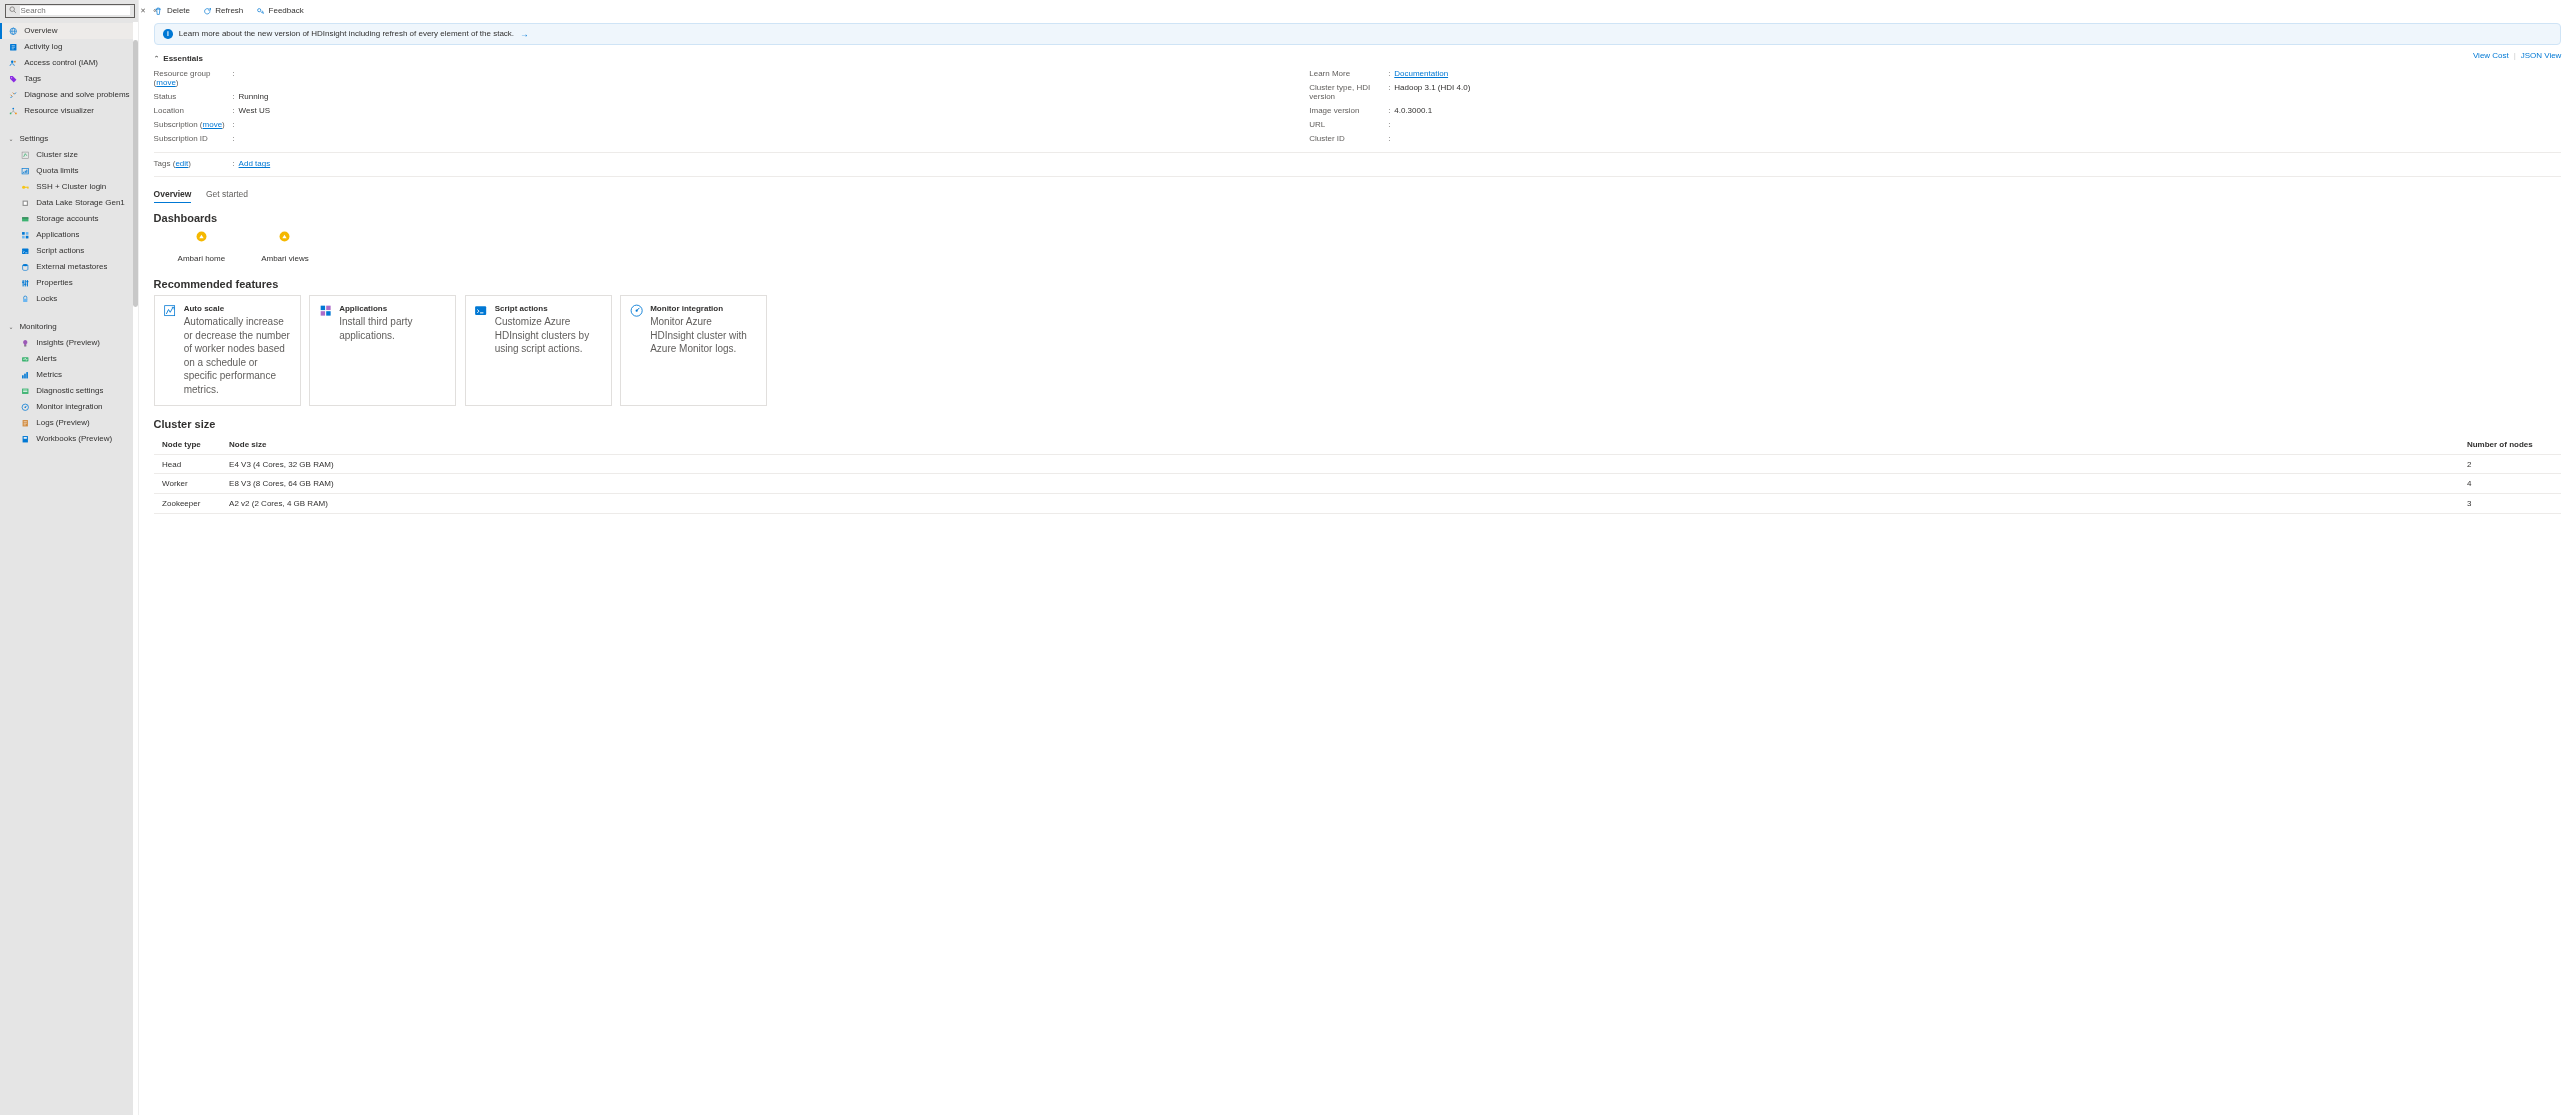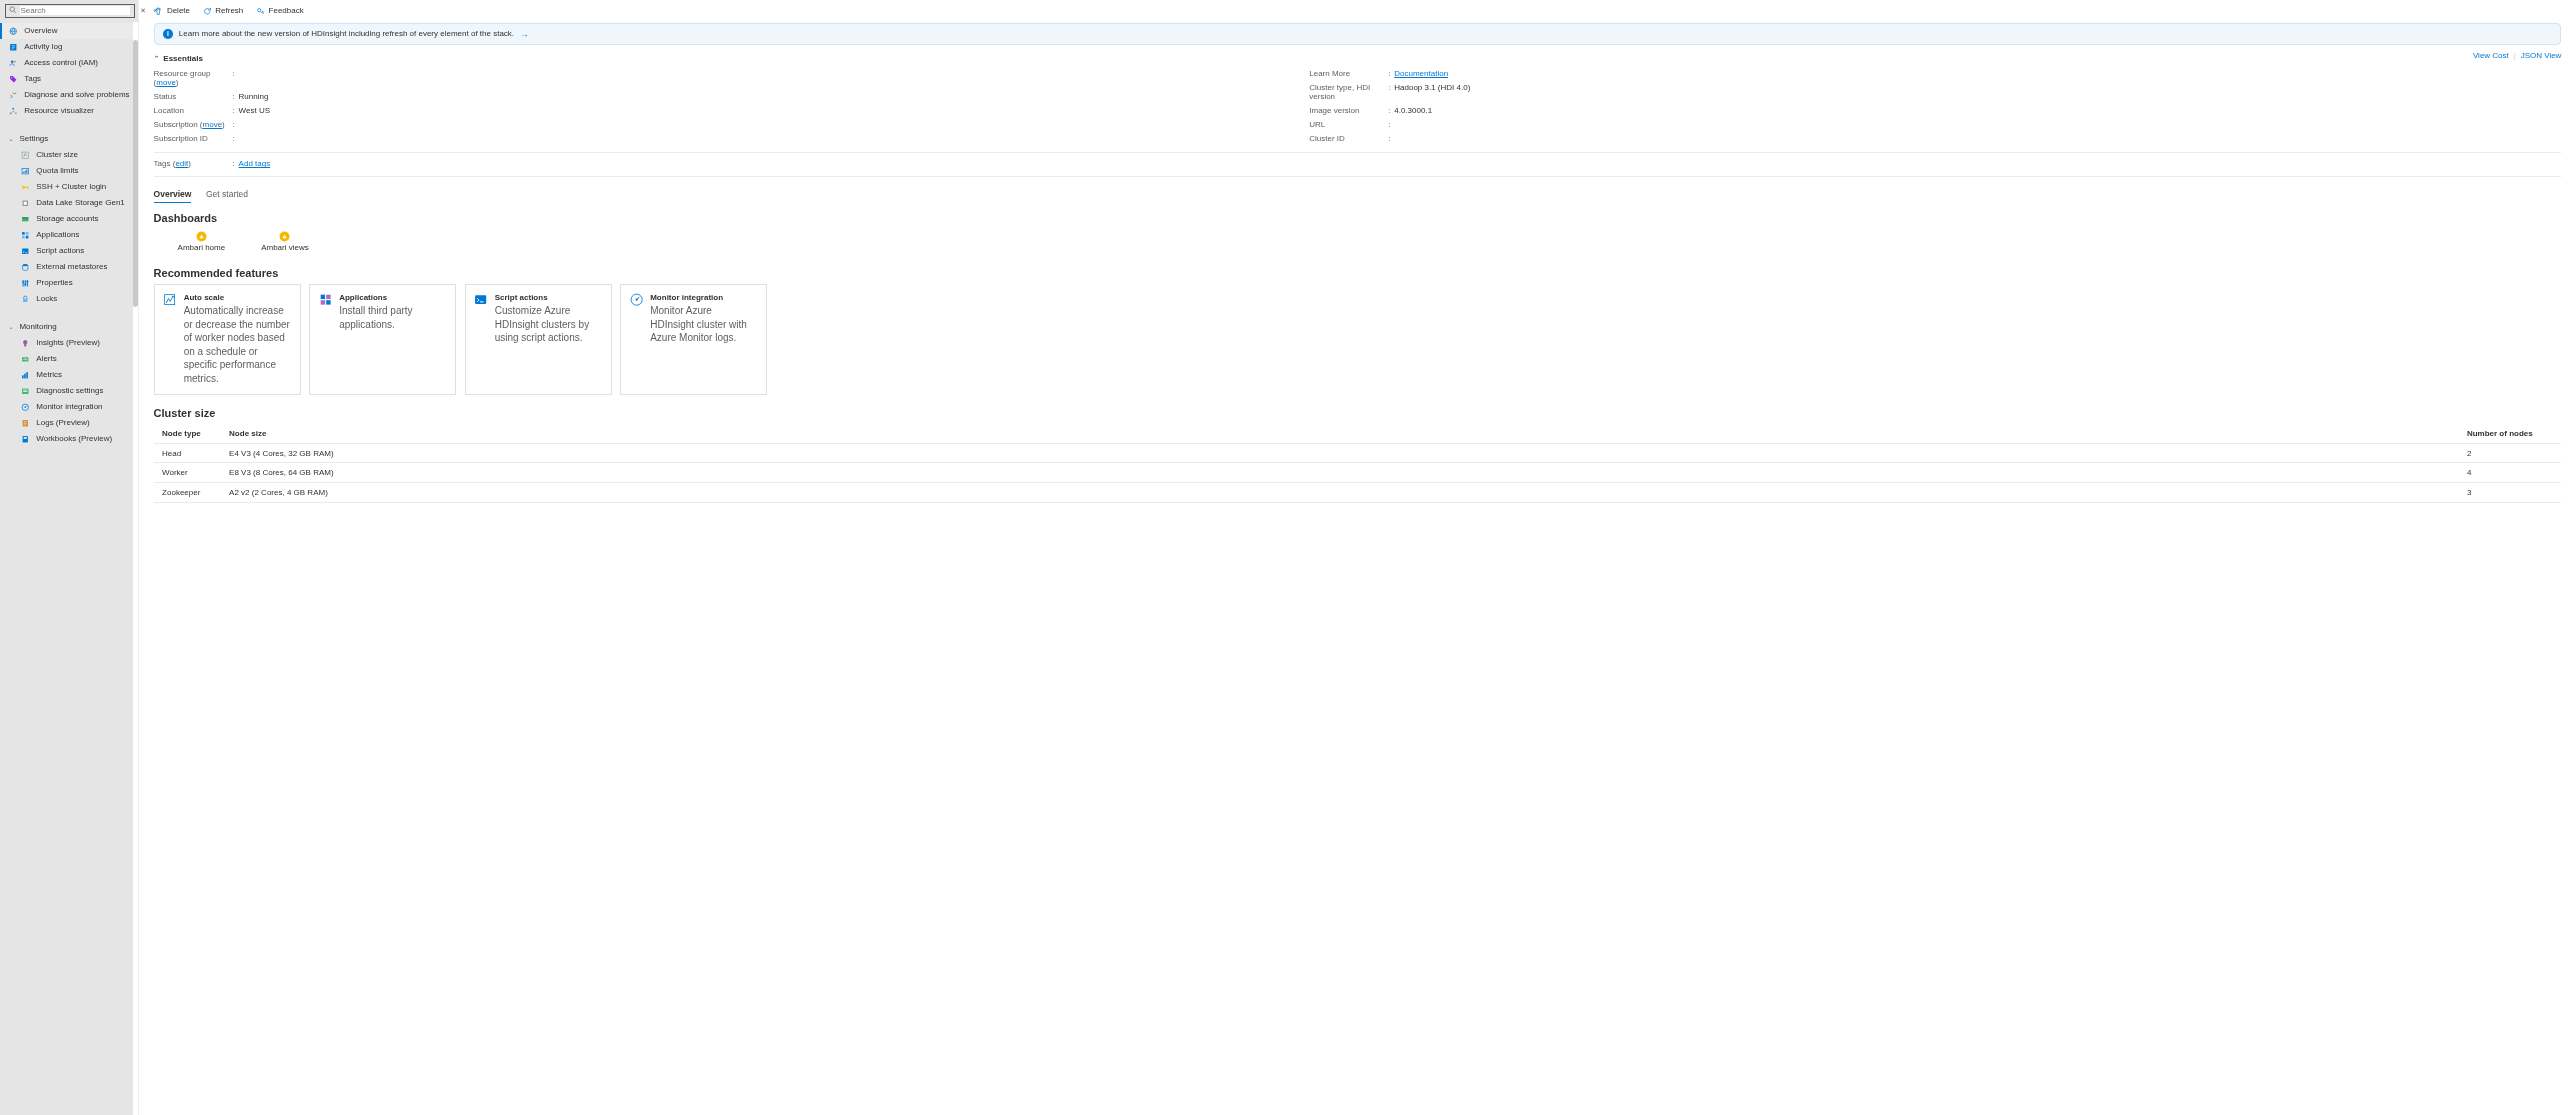--- a/index.html
+++ b/index.html
@@ -55,21 +55,21 @@
 
   .tags-row { display: grid; grid-template-columns: 79px 6px 1fr; padding: 6px 0 7.3px 0; font-size: 8px; border-bottom: 0.6px solid #edebe9; border-top: 0.6px solid #edebe9; margin-top: 3.6px; }
 
   .tabs { display: flex; gap: 14.6px; margin: 8.5px 0 3.6px 0; border-bottom: none; }
   .tab { padding: 3.6px 0; font-size: 8.5px; cursor: pointer; color: #605e5c; }
   .tab.active { color: #323130; font-weight: 600; border-bottom: 1.8px solid #0078d4; }
 
   .section-title { font-weight: 600; font-size: 11px; margin: 8.5px 0 4.9px 0; }
 
   .dashboards { display: flex; gap: 36px; padding: 2.4px 0 6px 24px; }
-  .dash-tile { display: flex; flex-direction: column; align-items: center; gap: 1px; cursor: pointer; }
+  .dash-tile { display: flex; flex-direction: column; align-items: center; gap: 12px; cursor: pointer; }
   .dash-icon { width: 11px; height: 11px; }
   .dash-icon svg { width: 11px; height: 11px; }
 
   .rec-cards { display: flex; gap: 8.5px; margin: 4.9px 0 12px 0; }
   .rec-card { width: 147px; border: 0.6px solid #e1dfdd; padding: 8.5px 8.5px 8.5px 8.5px; display: flex; gap: 7.3px; align-items: flex-start; cursor: pointer; min-height: 55px; }
   .rec-card .ricon { width: 13.3px; height: 13.3px; flex-shrink: 0; }
   .rec-card .ricon svg { width: 13.3px; height: 13.3px; }
   .rec-card .rtitle { font-weight: 600; font-size: 8px; margin-bottom: 2.4px; }
   .rec-card .rdesc { font-size: 10px; color: #605e5c; line-height: 1.35; }
 

